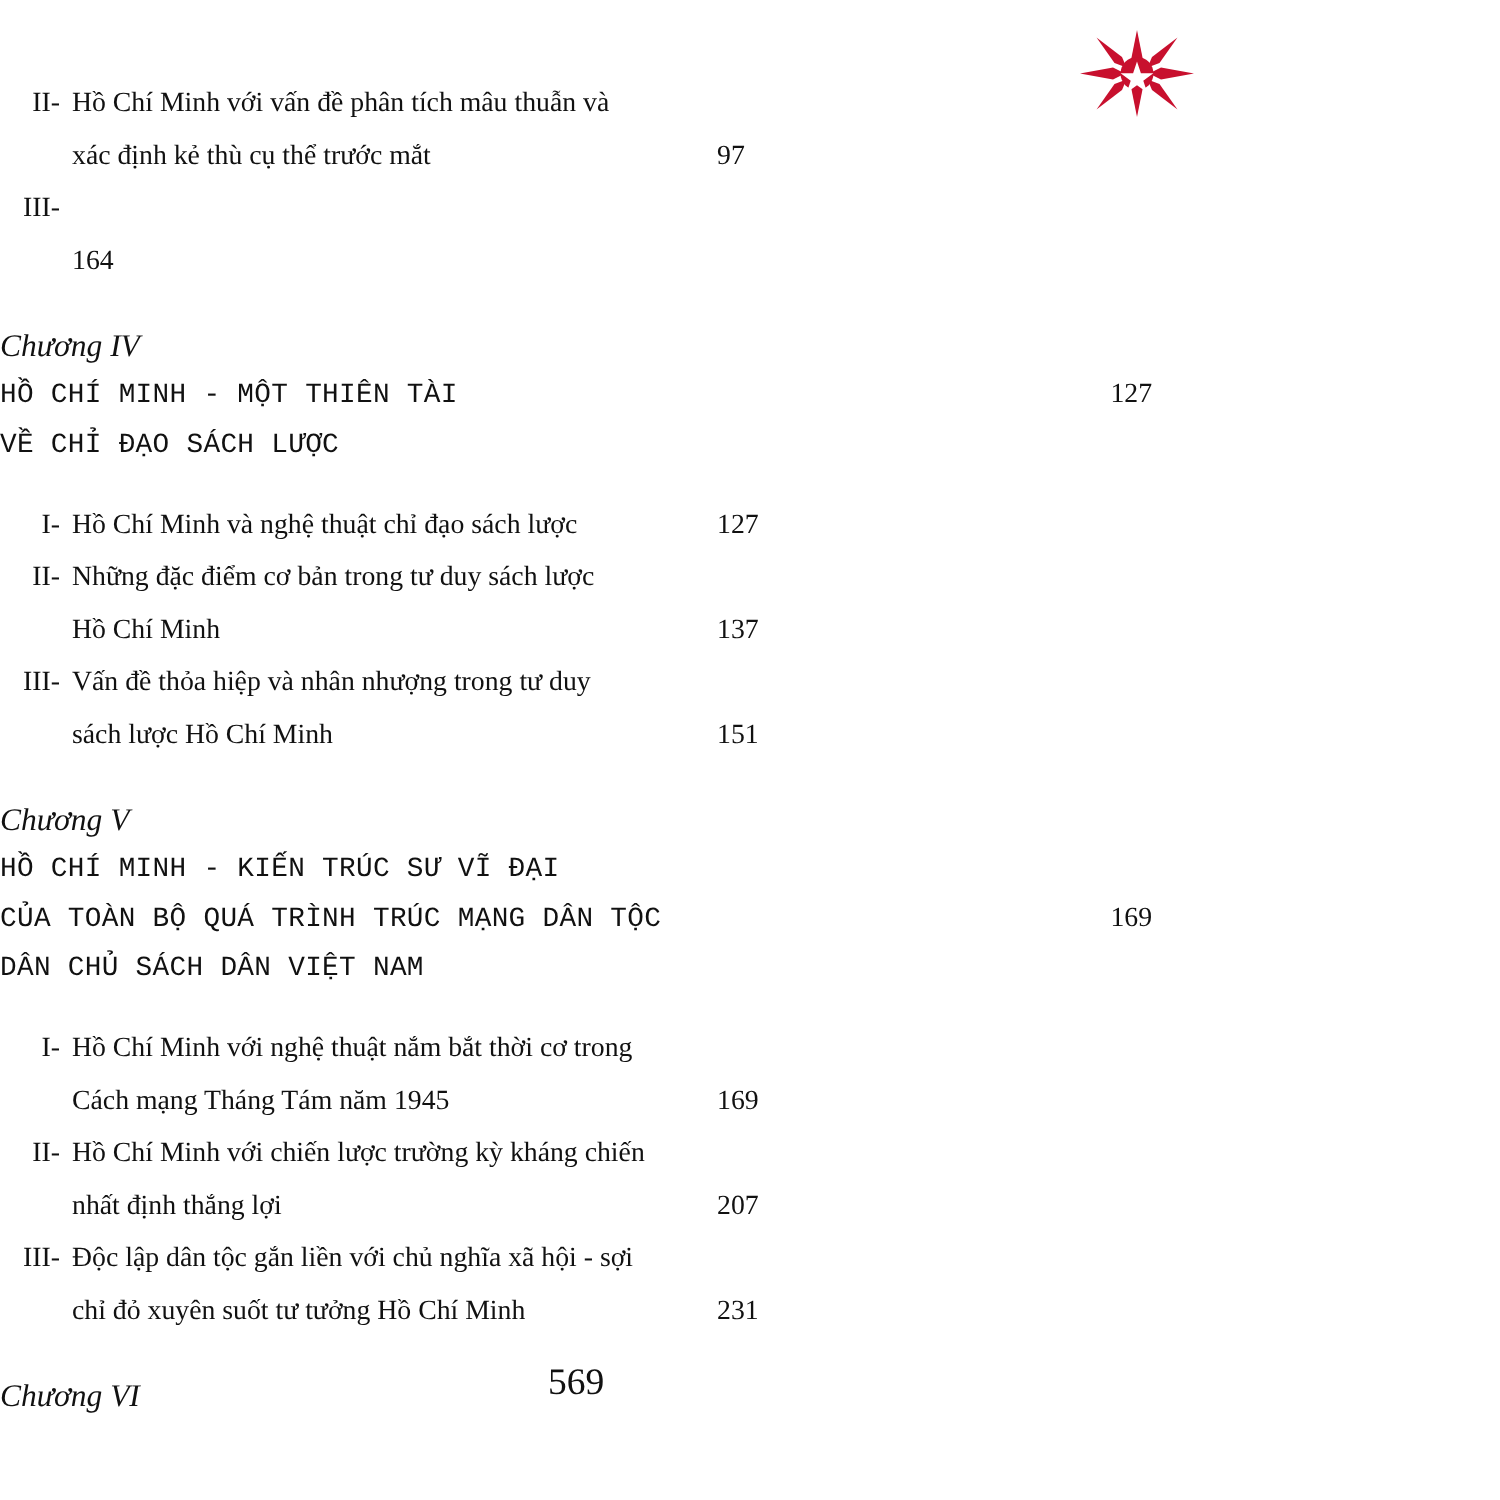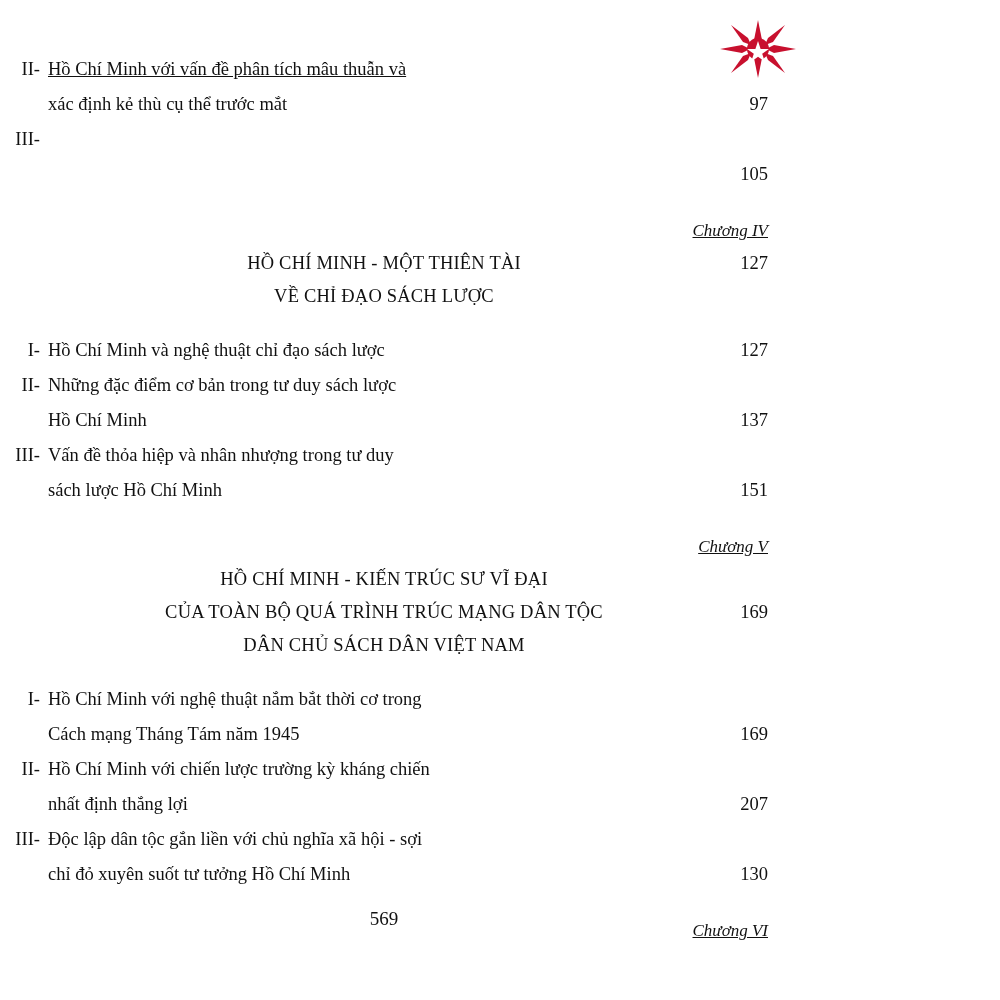--- a/index.html
+++ b/index.html
@@ -66,80 +66,78 @@
     line-height: 35px;
   }
 
   .entry-body .ln {
     display: block;
     white-space: nowrap;
   }
   .entry-body .ln.just {
     display: flex;
     justify-content: space-between;
-    text-decoration: underline;
   }
   .entry-body .ln.just > span { display: inline-block; }
 
   .pageno {
     flex: 1;
-    text-align: right;
+    text-align: left;
     padding-right: 232px;
     font-size: 18.5px;
     line-height: 35px;
     box-sizing: border-box;
   }
 
   
   .pageno[data-line="2"] { padding-top: 35px; }
 
   
   .chapter {
     margin-top: 22px;
     margin-bottom: 6px;
     position: relative;
   }
   .chapter-inner {
     width: 1000px;
   }
   .chapter .ch-label {
-    text-align: right;
+    text-align: left;
     font-style: italic;
-    font-size: 17px;
+    font-size: 21px;
     line-height: 33px;
     width: 768px;
     margin: 0;
-    text-decoration: underline;
   }
   .chapter .ch-title-line {
-    text-align: center;
     font-size: 18.5px;
     line-height: 33px;
     width: 768px;
     letter-spacing: 0.2px;
     margin: 0;
+    font-family: Liberation Mono, monospace;
   }
   .chapter .ch-pageno {
     position: absolute;
     right: 232px;
     font-size: 18.5px;
     line-height: 33px;
     width: 60px;
     text-align: right;
   }
 
   .gap-small { height: 14px; }
 
   .folio {
     position: absolute;
     top: 908px;
     left: 0;
     width: 1000px;
     text-align: center;
-    font-size: 19px;
+    font-size: 25px;
     padding-right: 232px;
     box-sizing: border-box;
   }
 </style>
 </head>
 <body>
 
 <div class="page">
 
   <div class="ornament">
@@ -169,21 +167,21 @@
         <span class="ln just">
           <span>Hồ Chí Minh với vấn đề phân tích mâu thuẫn và</span>
         </span>
         <span class="ln">xác định kẻ thù cụ thể trước mắt</span>
       </div>
       <div class="pageno" data-line="2">97</div>
     </div>
 
     <div class="entry">
       <div class="num">III-</div>
-      <div class="pageno" data-line="2">105</div>
+      <div class="pageno" data-line="2">164</div>
     </div>
 
 
     <div class="chapter">
       <div class="chapter-inner">
         <div class="ch-label">Chương IV</div>
         <div class="ch-title-line">HỒ CHÍ MINH - MỘT THIÊN TÀI</div>
         <div class="ch-title-line">VỀ CHỈ ĐẠO SÁCH LƯỢC</div>
       </div>
       <div class="ch-pageno" style="top:33px;">127</div>
@@ -246,21 +244,21 @@
       </div>
       <div class="pageno" data-line="2">207</div>
     </div>
 
     <div class="entry">
       <div class="num">III-</div>
       <div class="entry-body">
         <span class="ln">Độc lập dân tộc gắn liền với chủ nghĩa xã hội - sợi</span>
         <span class="ln">chỉ đỏ xuyên suốt tư tưởng Hồ Chí Minh</span>
       </div>
-      <div class="pageno" data-line="2">130</div>
+      <div class="pageno" data-line="2">231</div>
     </div>
 
     <div class="chapter">
       <div class="chapter-inner">
         <div class="ch-label">Chương VI</div>
 
       </div>
 
     </div>
 

